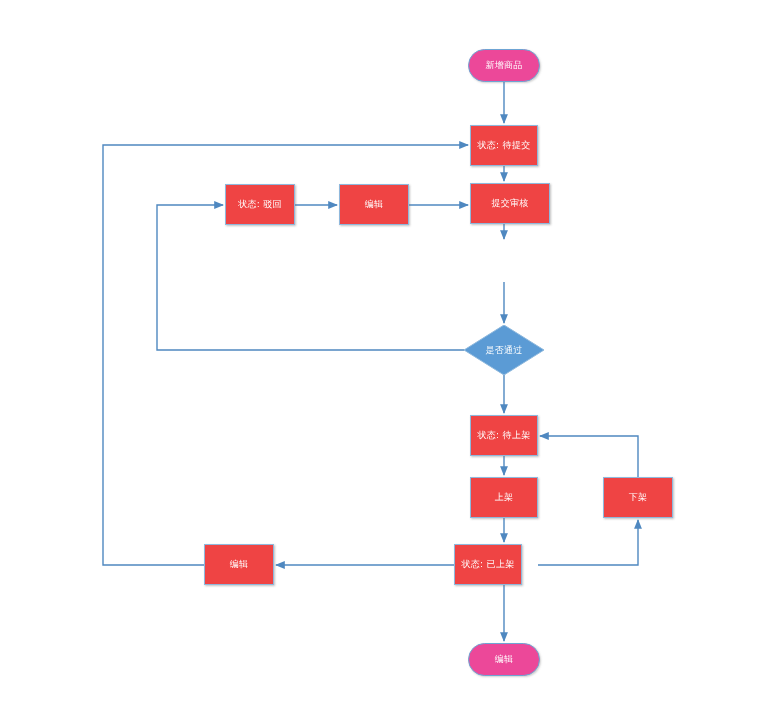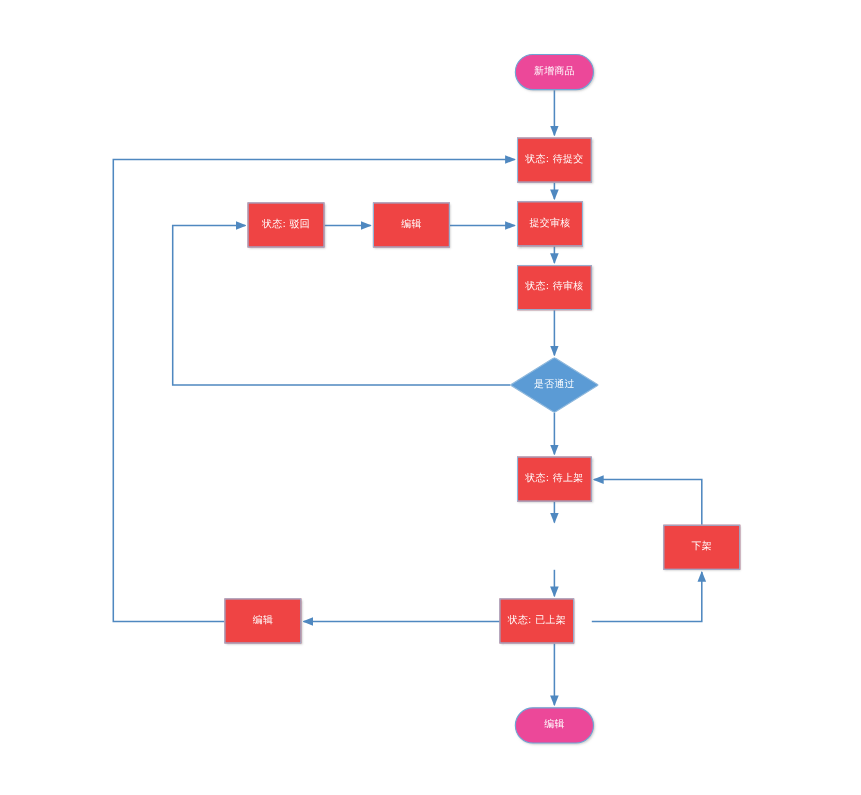--- a/index.html
+++ b/index.html
@@ -94,47 +94,47 @@
   </svg>
 
   <div class="node terminator" style="left:468px; top:49px; width:72px; height:33px;">
     <span>新增商品</span>
   </div>
 
   <div class="node" style="left:470px; top:125px; width:68px; height:41px;">
     <span>状态: 待提交</span>
   </div>
 
-  <div class="node" style="left:470px; top:183px; width:60px; height:41px;">
+  <div class="node" style="left:470px; top:183px; width:80px; height:41px;">
     <span>提交审核</span>
   </div>
 
-  <div class="node" style="left:470px; top:241px; width:68px; height:41px;">
-    <span>状态: 待审核</span>
-  </div>
 
   <div class="node decision" style="left:464px; top:325px; width:80px; height:50px;">
     <svg class="dia-shape" viewBox="0 0 80 50" xmlns="http://www.w3.org/2000/svg" preserveAspectRatio="none">
       <polygon points="40,0 80,25 40,50 0,25" fill="#5B9BD5" stroke="#8FB8DC" stroke-width="1"></polygon>
     </svg>
     <span class="dia-label">是否通过</span>
   </div>
 
   <div class="node" style="left:225px; top:184px; width:70px; height:41px;align-items:center;">
     <span>状态: 驳回</span>
   </div>
 
   <div class="node" style="left:339px; top:184px; width:70px; height:41px;">
     <span>编辑</span>
   </div>
 
   <div class="node" style="left:470px; top:415px; width:68px; height:41px;">
     <span>状态: 待上架</span>
   </div>
 
+  <div class="node" style="left:470px; top:477px; width:68px; height:41px;">
+    <span>上架</span>
+  </div>
 
   <div class="node" style="left:603px; top:477px; width:70px; height:41px;">
     <span>下架</span>
   </div>
 
   <div class="node" style="left:454px; top:544px; width:68px; height:41px;">
     <span>状态: 已上架</span>
   </div>
 
   <div class="node" style="left:204px; top:544px; width:70px; height:41px;">

